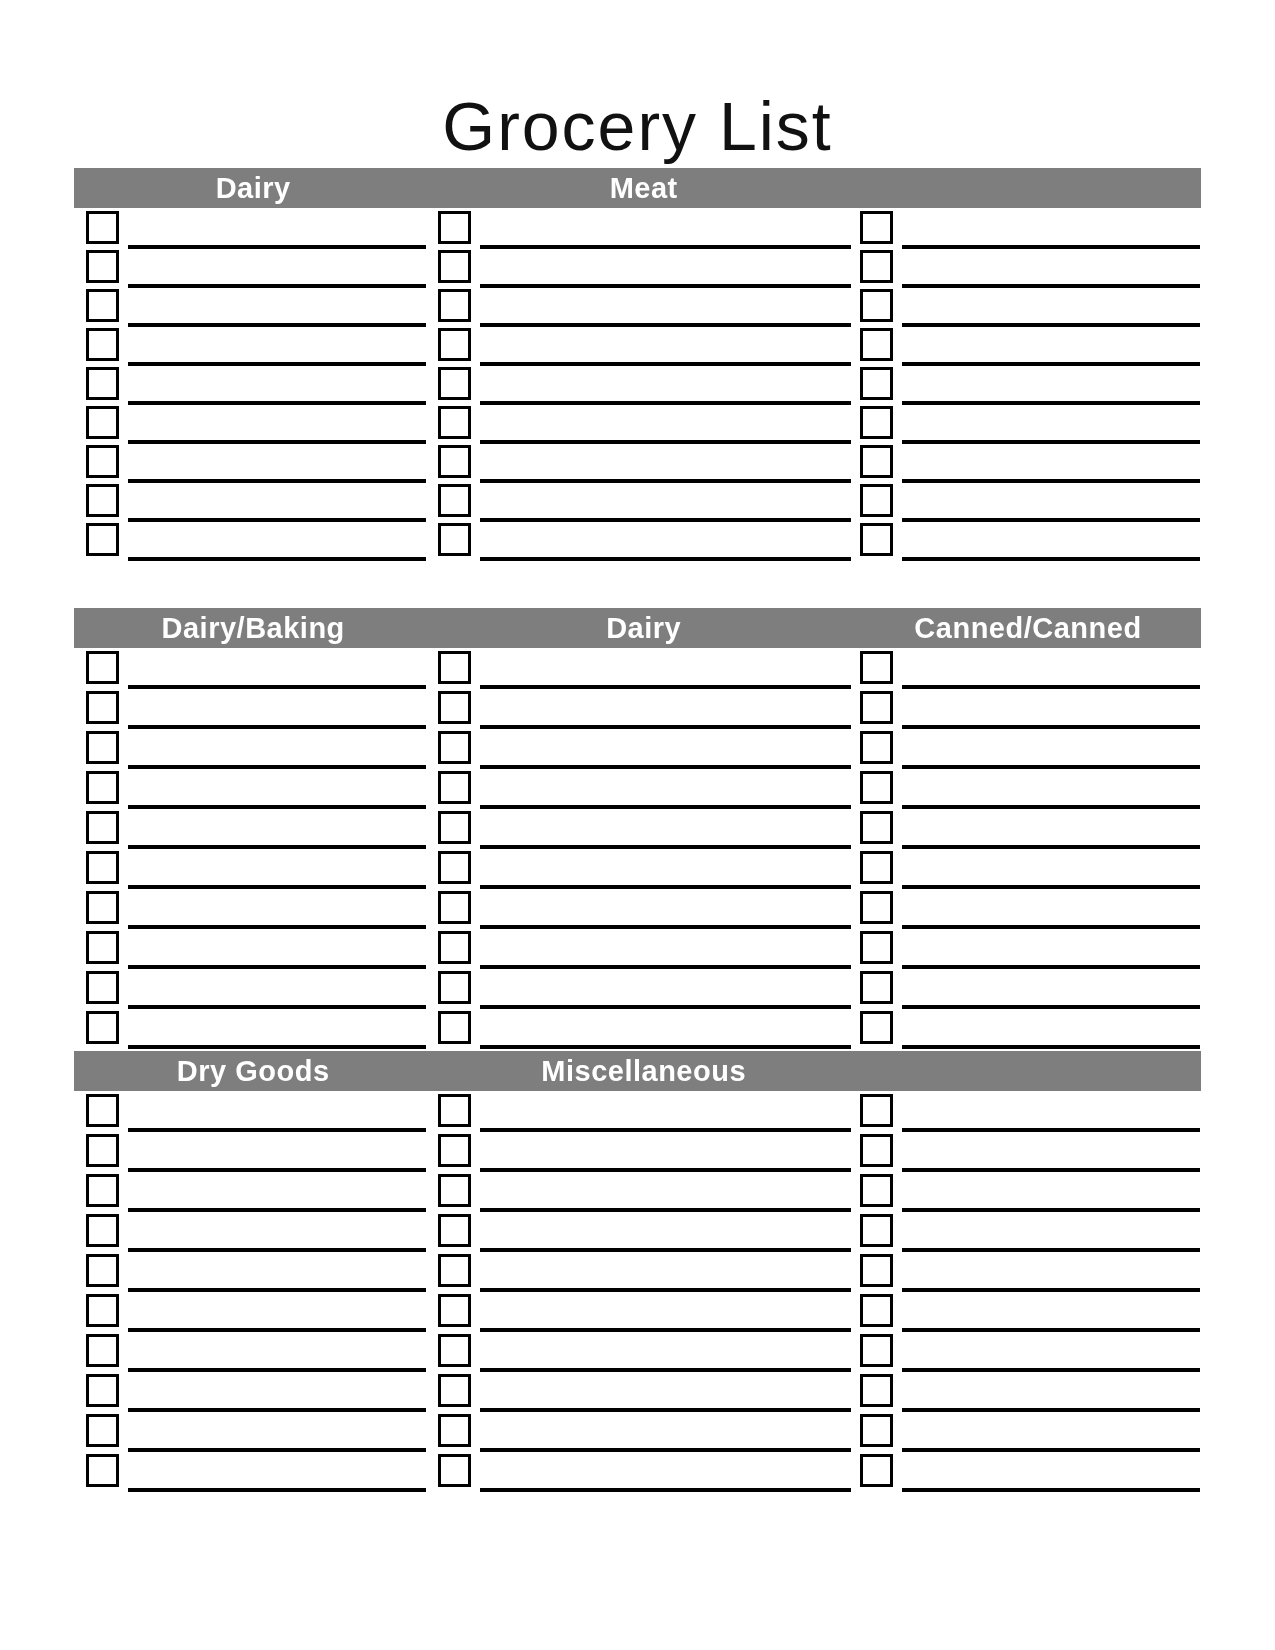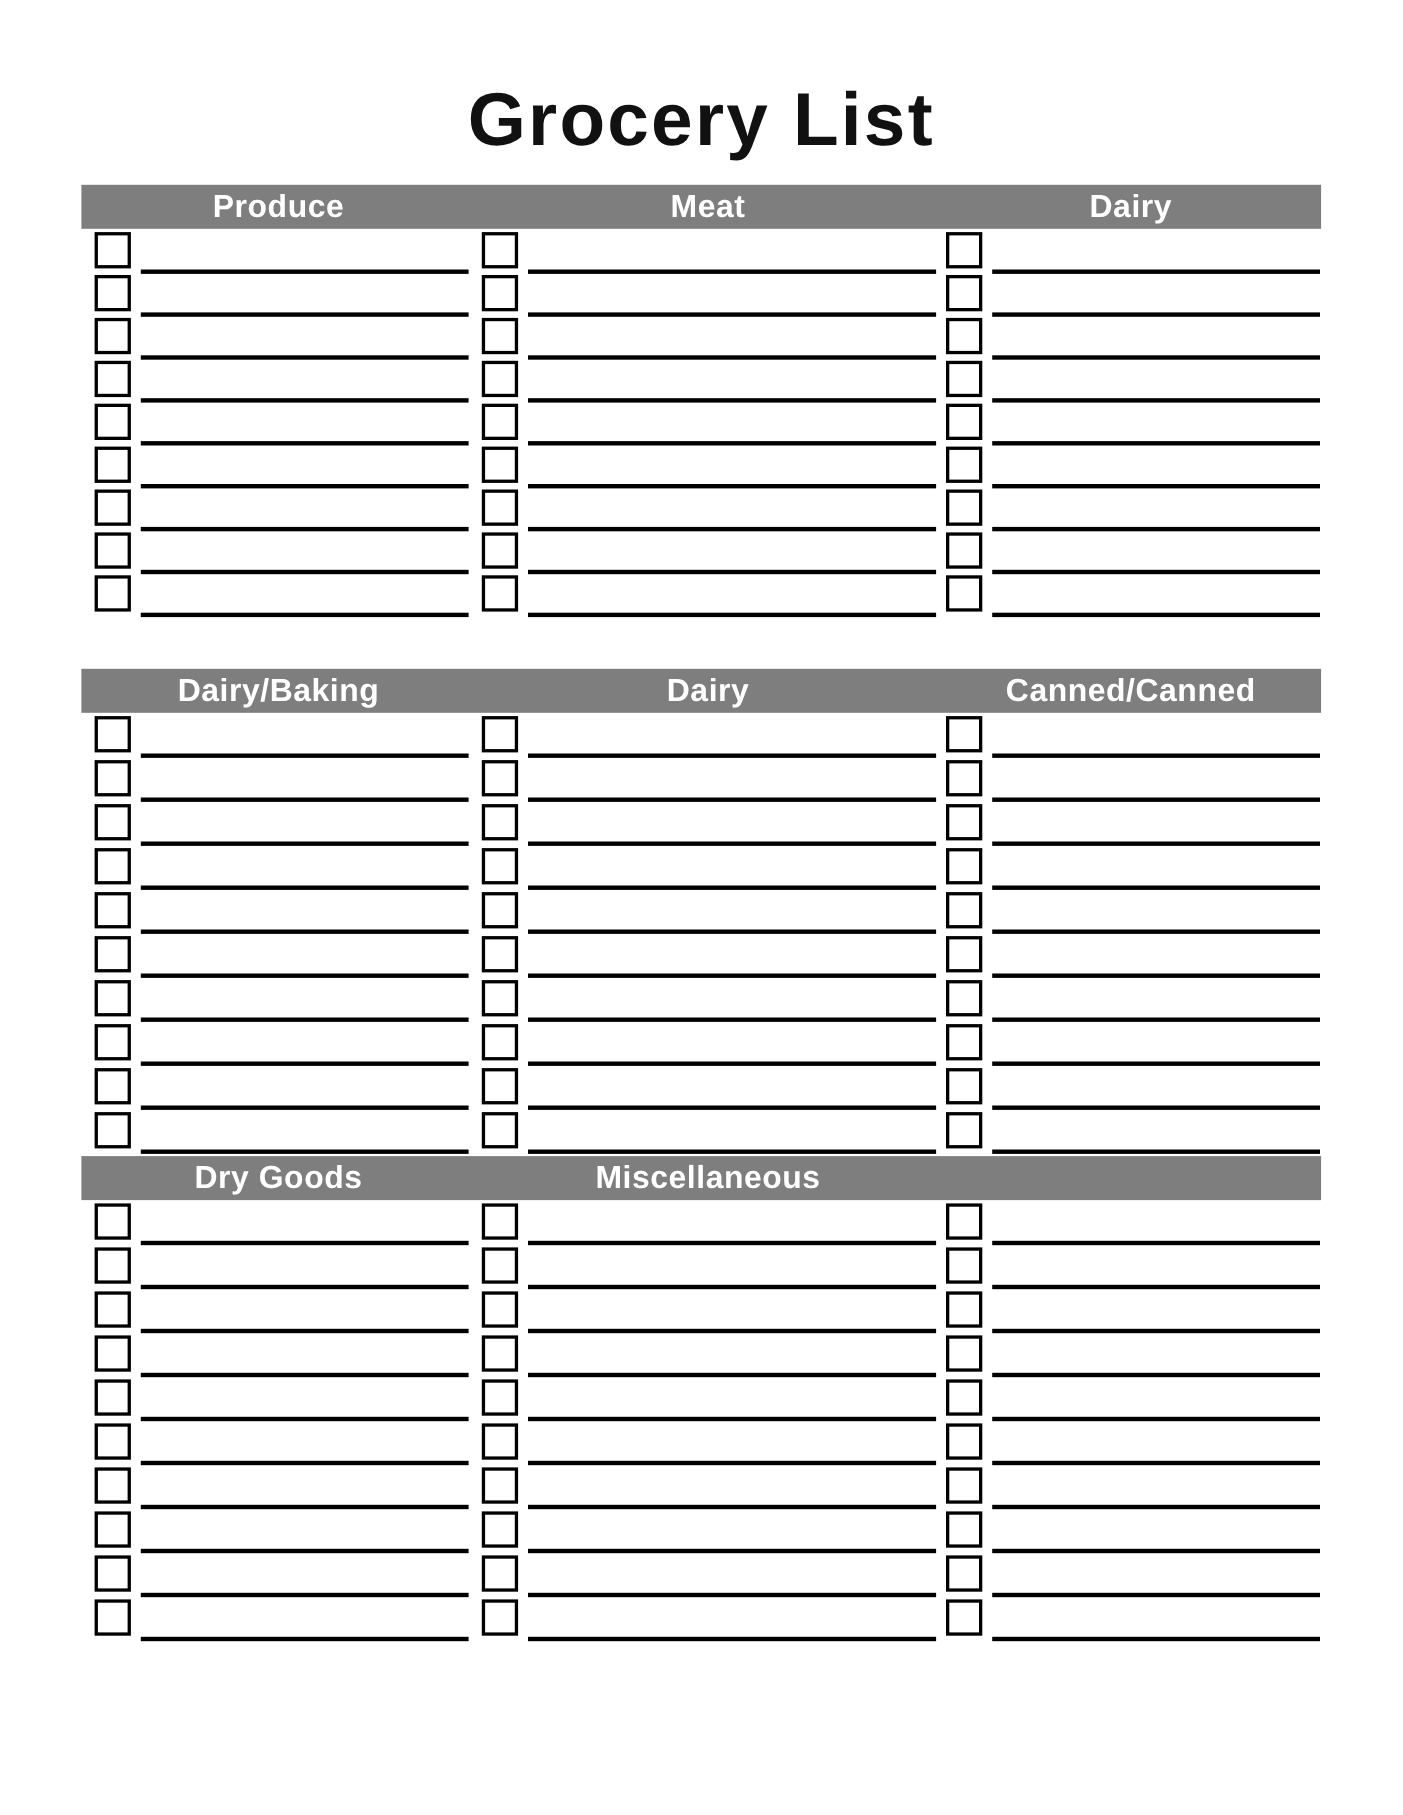--- a/index.html
+++ b/index.html
@@ -15,23 +15,23 @@
     width:1275px;height:1650px;
     background:var(--page-bg);
     font-family:"Liberation Sans","DejaVu Sans",sans-serif;
     position:relative;overflow:hidden;
   }
   .title-wrap{
     height:168px;
     display:flex;align-items:flex-end;justify-content:center;
   }
   .title{
-    margin:0 0 25px 0;
+    margin:0 0 8px 0;
     font-size:68px;line-height:1;
-    font-weight:700;
+    font-weight:400;
     letter-spacing:2px;
     color:var(--title-color);
   }
   .content{width:1127px;margin:0 auto;}
   .section-header{
     height:40px;
     background:var(--header-bg);
     display:grid;
     grid-template-columns:31.8% 37.5% 30.7%;
   }
@@ -77,23 +77,22 @@
 <div class="page">
 
   <div class="title-wrap">
     <h1 class="title">Grocery List</h1>
   </div>
 
   <div class="content">
 
     <div class="section">
       <div class="section-header">
-        <div class="hlabel">Produce</div>
+        <div class="hlabel">Dairy</div>
         <div class="hlabel">Meat</div>
-        <div class="hlabel">Dairy</div>
       </div>
       <div class="section-body">
         <div class="col">
             <div class="row">
               <span class="box"></span>
               <span class="line"></span>
             </div>
             <div class="row">
               <span class="box"></span>
               <span class="line"></span>

